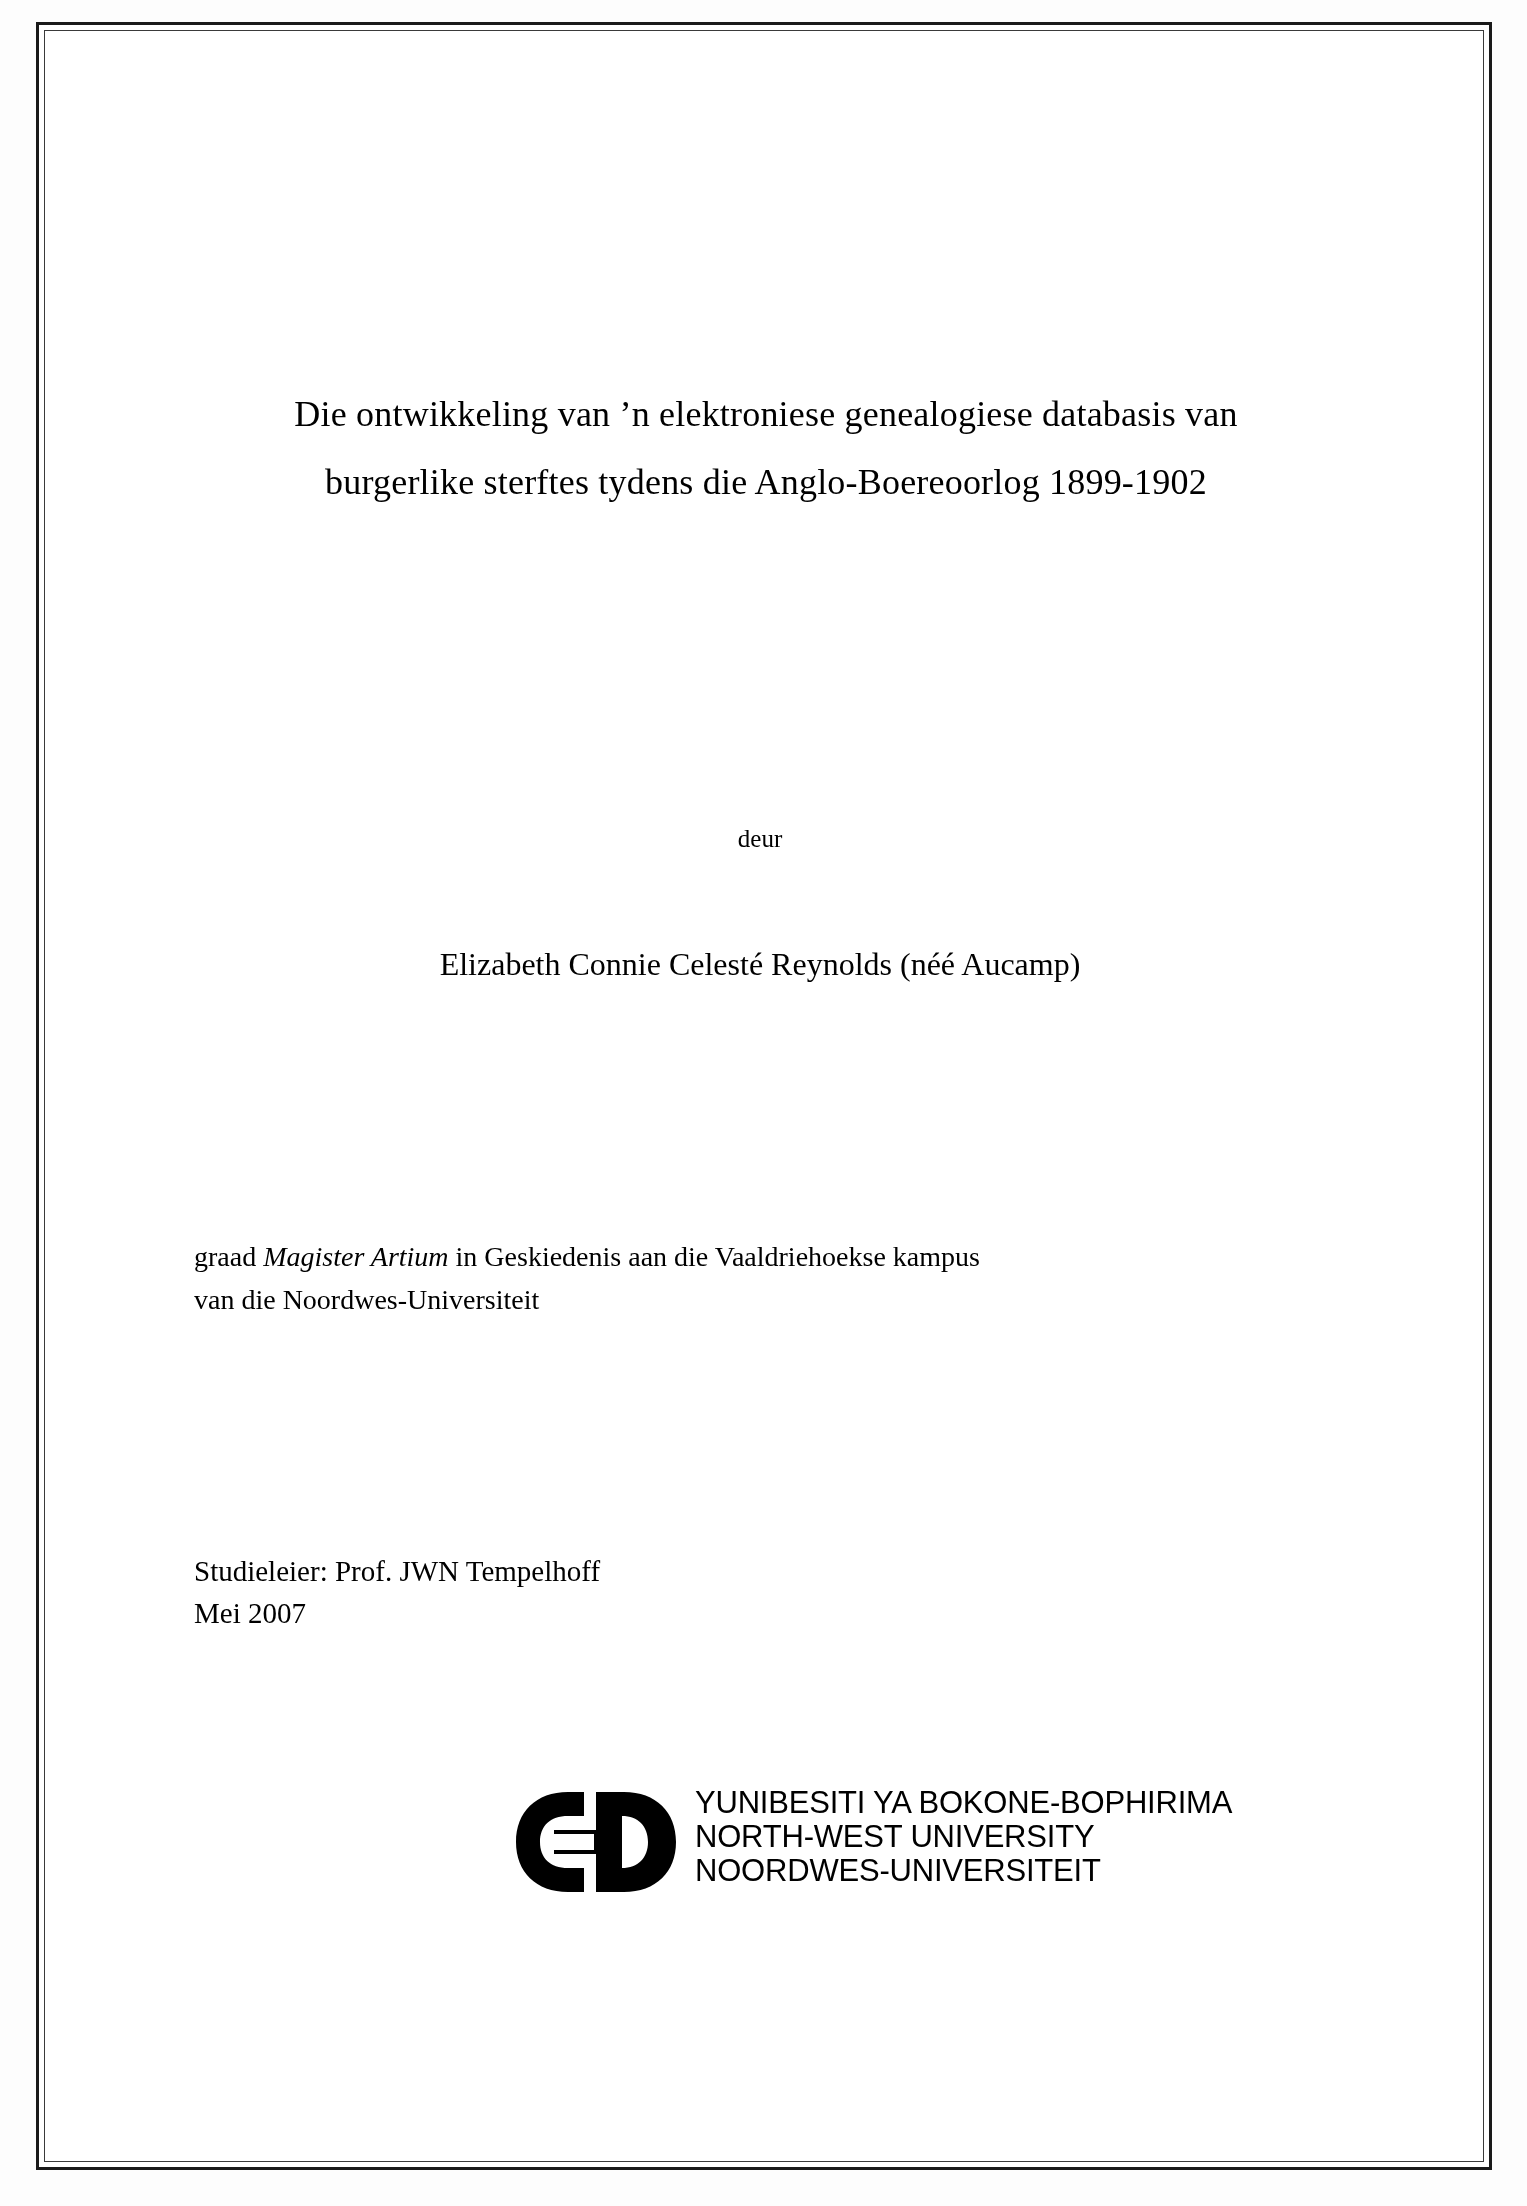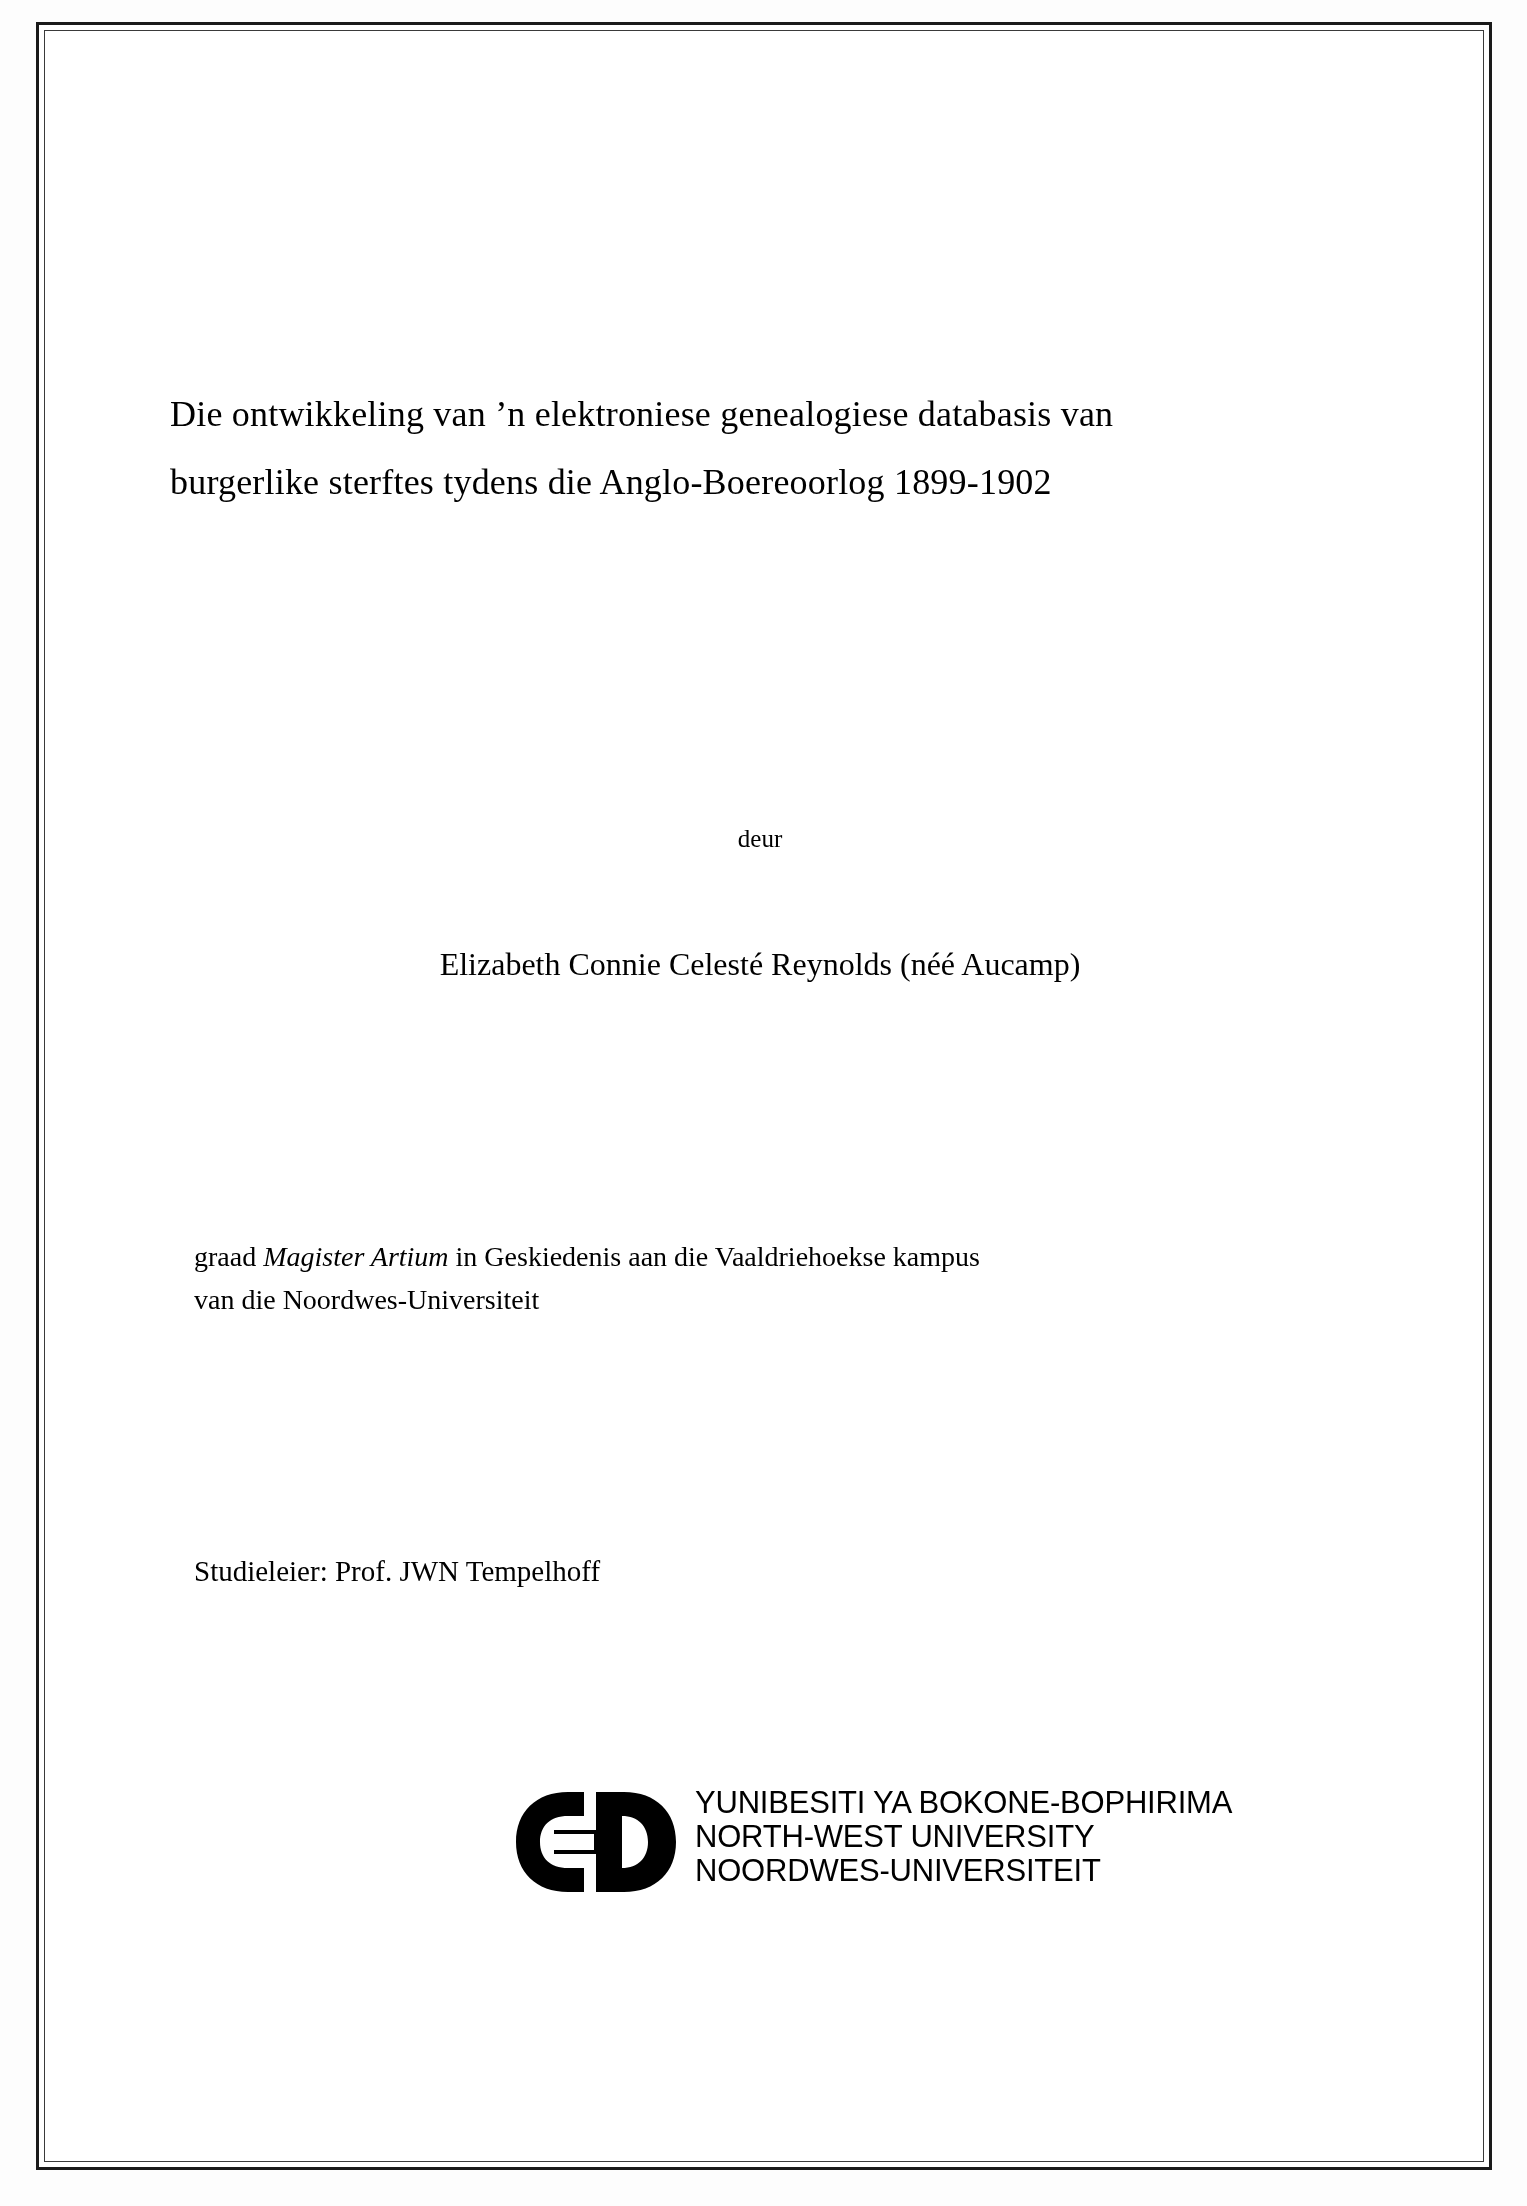--- a/index.html
+++ b/index.html
@@ -46,23 +46,24 @@
   .content {
     position: absolute;
     left: 150px;
     top: 30px;
     width: 1220px;
     height: 2100px;
   }
 
   .title-block {
     position: absolute;
-    left: 20px;
+    left: 36px;
     top: 350px;
     width: 1160px;
+    text-align: center;
   }
   .title-line {
     font-size: 36px;
     line-height: 68px;
     letter-spacing: 0.2px;
     white-space: nowrap;
   }
 
   .deur {
     position: absolute;
@@ -154,20 +155,21 @@
 
     <div class="author">Elizabeth Connie Celesté Reynolds (néé Aucamp)</div>
 
     <div class="statement">
       <div class="line2"><span>graad </span><i>Magister Artium</i><span> in Geskiedenis aan die Vaaldriehoekse kampus</span></div>
       <div class="line3">van die Noordwes-Universiteit</div>
     </div>
 
     <div class="supervisor">
       <div>Studieleier: Prof. JWN Tempelhoff</div>
+      <div>Mei 2007</div>
     </div>
 
     <div class="logo-wrap">
       <svg class="logo-mark" viewBox="0 0 175 108">
         <path d="M58 4 C26 4 6 24 6 54 C6 84 26 104 58 104 L74 104 L74 80 L58 80 C40 80 30 70 30 54 C30 38 40 28 58 28 L74 28 L74 4 Z" fill="#000"></path>
         <rect x="44" y="42" width="54" height="24" fill="#000"></rect>
         <path d="M100 4 L100 28 L112 28 C128 28 138 38 138 54 C138 70 128 80 112 80 L100 80 L100 104 L114 104 C146 104 166 84 166 54 C166 24 146 4 114 4 Z" fill="#000"></path>
         <rect x="86" y="4" width="26" height="100" fill="#000"></rect>
         <rect x="44" y="46" width="40" height="16" fill="#ffffff"></rect>
       </svg>

